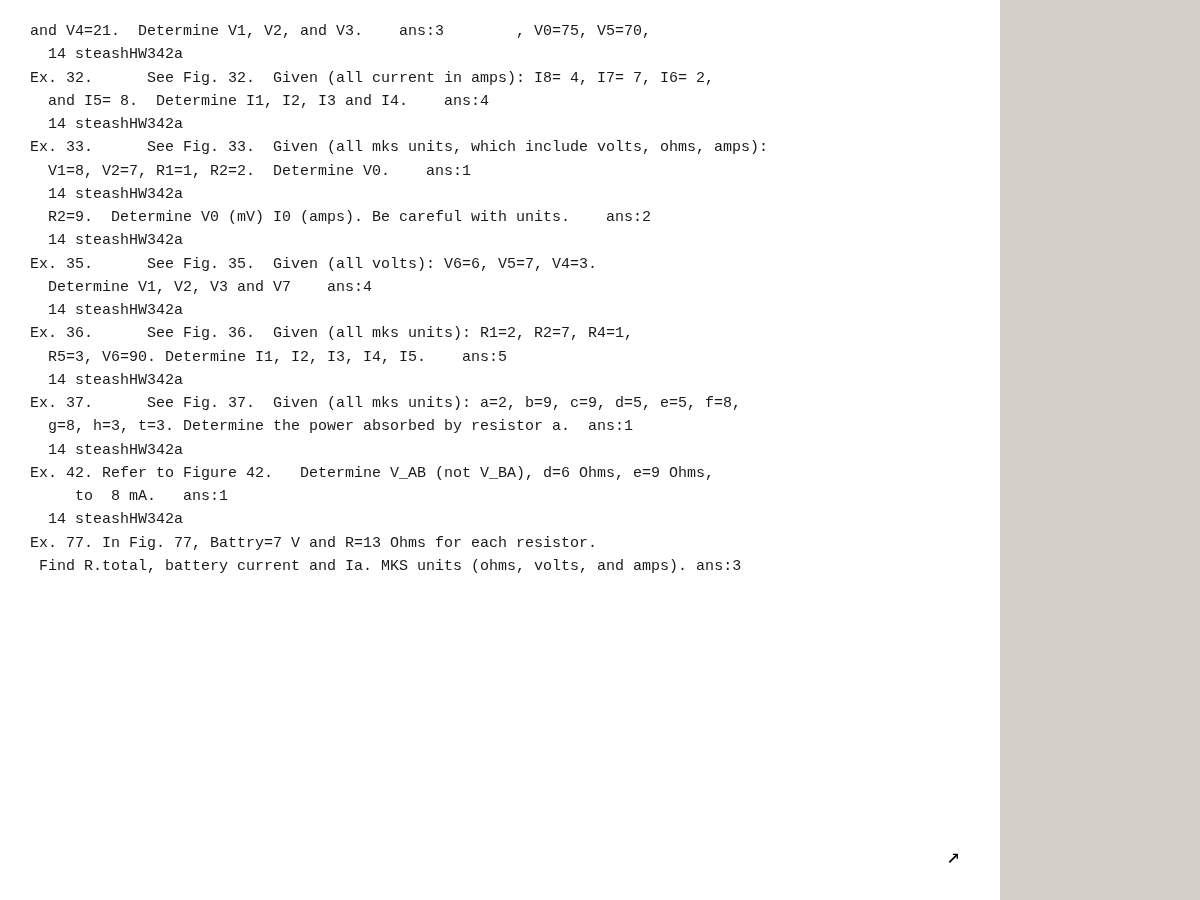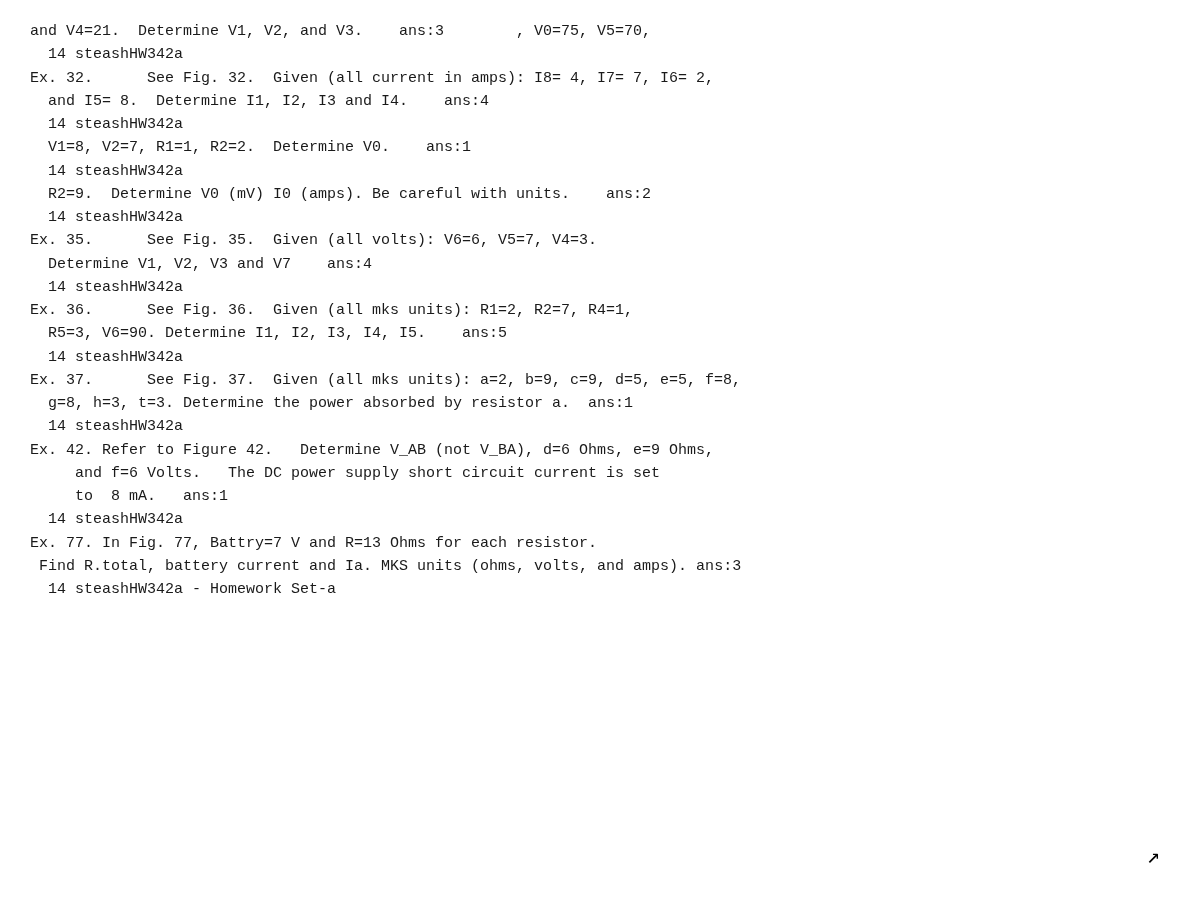--- a/index.html
+++ b/index.html
@@ -12,21 +12,21 @@
       background-color: #d4d0c8;
       width: 1200px;
       height: 900px;
       overflow: hidden;
       font-family: 'Courier New', Courier, monospace;
       font-size: 15px;
       color: #000000;
     }
 
     .page-container {
-      width: 1200px;
+      width: 1000px;
       height: 900px;
       background-color: #ffffff;
       padding: 20px 30px 20px 30px;
       overflow: hidden;
       position: relative;
     }
 
     .content-block {
       line-height: 1.55;
     }
@@ -50,35 +50,34 @@
 </head>
 <body>
 
 <div class="page-container">
   <div class="content-block" id="lines-container">
   <div class="text-line">and V4=21.  Determine V1, V2, and V3.    ans:3        , V0=75, V5=70,</div>
       <div class="text-line">  14 steashHW342a</div>
       <div class="text-line">Ex. 32.      See Fig. 32.  Given (all current in amps): I8= 4, I7= 7, I6= 2,</div>
       <div class="text-line">  and I5= 8.  Determine I1, I2, I3 and I4.    ans:4</div>
       <div class="text-line">  14 steashHW342a</div>
+      <div class="text-line">Ex. 33.      See Fig. 33.  Given (all mks units, which include volts, ohms, amps):</div>
       <div class="text-line">  V1=8, V2=7, R1=1, R2=2.  Determine V0.    ans:1</div>
       <div class="text-line">  14 steashHW342a</div>
       <div class="text-line">  R2=9.  Determine V0 (mV) I0 (amps). Be careful with units.    ans:2</div>
       <div class="text-line">  14 steashHW342a</div>
       <div class="text-line">Ex. 35.      See Fig. 35.  Given (all volts): V6=6, V5=7, V4=3.</div>
       <div class="text-line">  Determine V1, V2, V3 and V7    ans:4</div>
       <div class="text-line">  14 steashHW342a</div>
       <div class="text-line">Ex. 36.      See Fig. 36.  Given (all mks units): R1=2, R2=7, R4=1,</div>
       <div class="text-line">  R5=3, V6=90. Determine I1, I2, I3, I4, I5.    ans:5</div>
       <div class="text-line">  14 steashHW342a</div>
       <div class="text-line">Ex. 37.      See Fig. 37.  Given (all mks units): a=2, b=9, c=9, d=5, e=5, f=8,</div>
       <div class="text-line">  g=8, h=3, t=3. Determine the power absorbed by resistor a.  ans:1</div>
       <div class="text-line">  14 steashHW342a</div>
       <div class="text-line">Ex. 42. Refer to Figure 42.   Determine V_AB (not V_BA), d=6 Ohms, e=9 Ohms,</div>
-      <div class="text-line">     and f=6 Volts.   The DC power supply short circuit current is set</div>
       <div class="text-line">     to  8 mA.   ans:1</div>
       <div class="text-line">  14 steashHW342a</div>
       <div class="text-line">Ex. 77. In Fig. 77, Battry=7 V and R=13 Ohms for each resistor.</div>
       <div class="text-line"> Find R.total, battery current and Ia. MKS units (ohms, volts, and amps). ans:3</div>
-      <div class="text-line">  14 steashHW342a - Homework Set-a</div>
     </div>
   <div class="cursor-arrow">↗</div>
 </div>
 
 </body></html>

